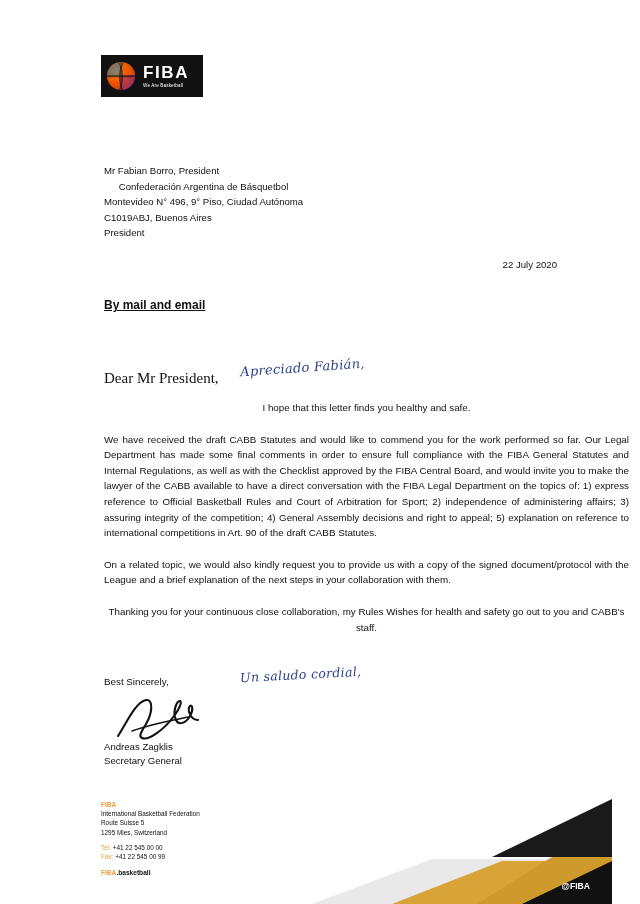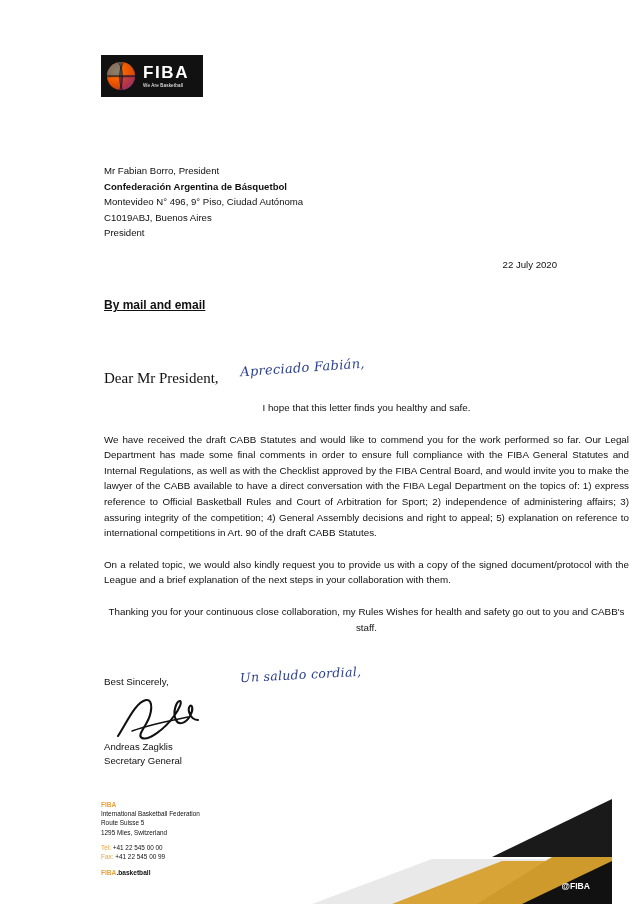--- a/index.html
+++ b/index.html
@@ -115,21 +115,21 @@
 
   
   .address {
     position: absolute;
     left: 60px;
     top: 163px;
     font-size: 9.6px;
     line-height: 15.5px;
     color: #111;
   }
-  .address .bold { font-weight: bold; }
+  .address .bold { font-weight: normal; text-align: center; }
 
   .letter-date {
     position: absolute;
     right: 55px;
     top: 259px;
     font-size: 9.6px;
     color: #111;
   }
 
   .by-mail {

